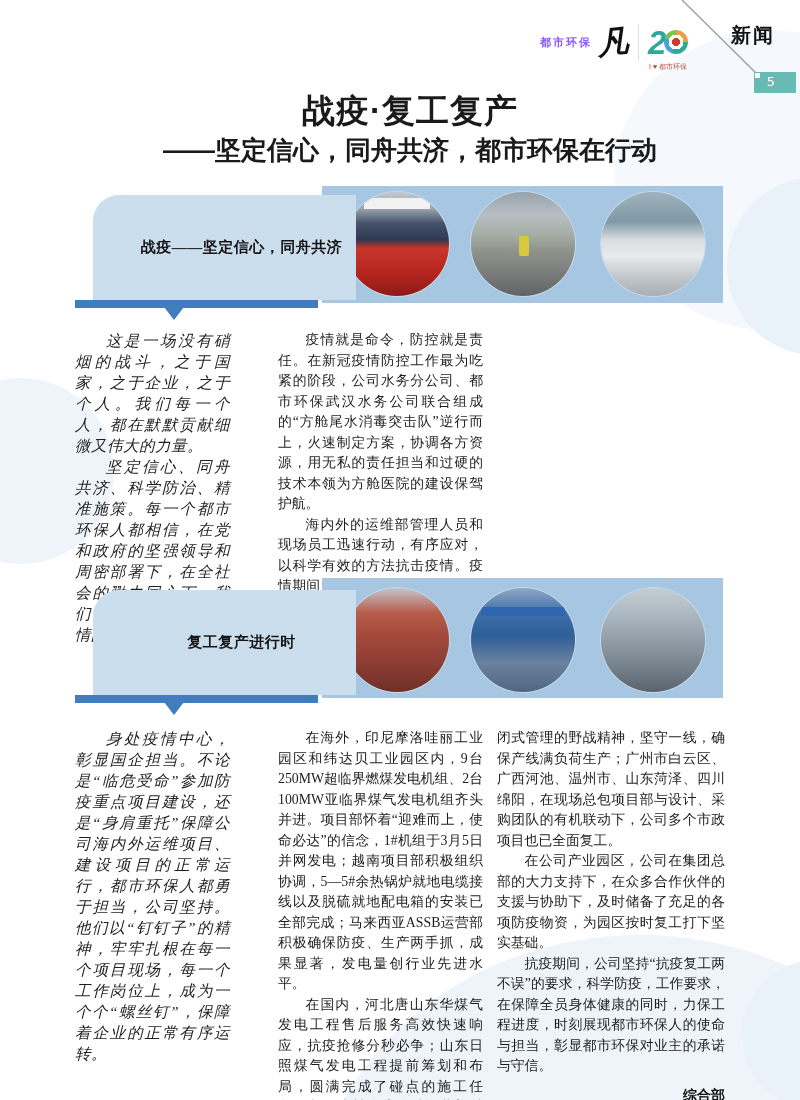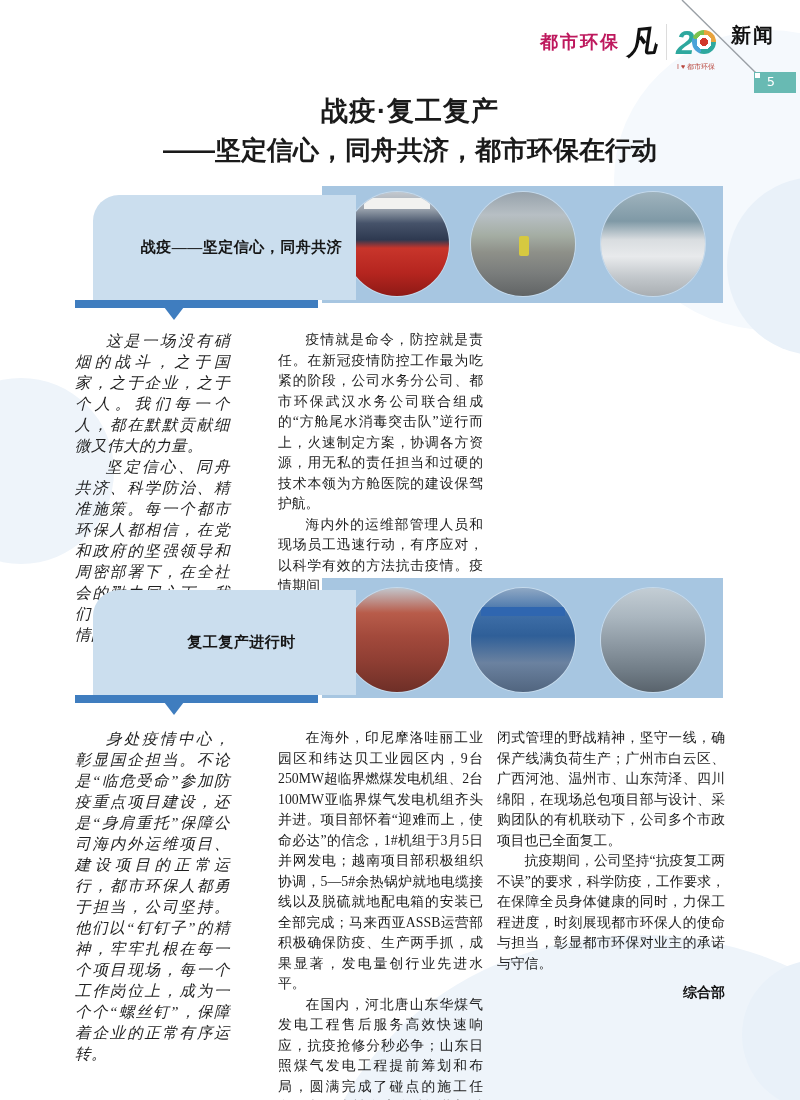--- a/index.html
+++ b/index.html
@@ -9,40 +9,40 @@
   }
   
   .blob{position:absolute;border-radius:50%;}
   .blob-title{left:614px;top:30px;width:310px;height:300px;background:#f5f9fd;}
   .blob-right{left:727px;top:177px;width:178px;height:178px;background:#e9f1f9;}
   .blob-left{left:-72px;top:378px;width:186px;height:186px;background:#eef4fa;}
   .blob-bottom{left:310px;top:935px;width:660px;height:590px;background:#eef4fa;}
   .blob-bottom-right{left:742px;top:960px;width:150px;height:150px;background:#e9f1f9;}
   
   .masthead{position:absolute;left:540px;top:16px;height:52px;display:flex;align-items:center;}
-  .brand-name{font-family:"Liberation Sans",sans-serif;font-size:18px;letter-spacing:2px;color:#be185d;font-weight:bold;}
+  .brand-name{font-family:"Liberation Sans",sans-serif;font-size:11px;letter-spacing:2px;color:#8b5cf6;font-weight:bold;}
   .brand-mark{font-family:"Liberation Serif",serif;font-style:italic;font-weight:bold;font-size:31px;color:#111;margin:0 6px 0 5px;transform:rotate(-6deg);line-height:1;}
   .mast-divider{width:1px;height:36px;background:#dcdcdc;margin:0 9px 0 4px;}
   .logo20{position:relative;display:flex;align-items:center;}
   .logo20-num{font-family:"Liberation Sans",sans-serif;font-weight:900;font-style:italic;font-size:33px;color:#2ea89e;line-height:1;}
   .logo20-ring{width:24px;height:24px;border-radius:50%;margin-left:-2px;
     background:
       radial-gradient(circle at 50% 50%, #d2372b 0 4px, #ffffff 4px 7.5px, rgba(255,255,255,0) 7.5px),
       conic-gradient(#e8a33d 0 90deg,#2ea89e 90deg 200deg,#4aa3d8 200deg 290deg,#7bc24f 290deg 360deg);}
   .logo20-tagline{position:absolute;left:1px;top:36px;width:60px;font-family:"Liberation Sans",sans-serif;font-size:7px;color:#b8453c;white-space:nowrap;}
   .news-label{position:absolute;left:731px;top:22px;font-family:"Liberation Sans",sans-serif;font-weight:900;font-size:20px;letter-spacing:2px;color:#101010;}
   .diag{position:absolute;left:678px;top:0;}
   .page-tab{position:absolute;left:754px;top:72px;width:42px;height:21px;background:#68bab3;}
   .page-tab .tab-square{position:absolute;left:1px;top:1px;width:5px;height:5px;background:#ffffff;}
   .page-tab .tab-num{position:absolute;left:0;top:2px;width:34px;text-align:center;color:#ffffff;
     font-family:"DejaVu Sans",sans-serif;font-size:13px;}
   
   .headline{position:absolute;left:70px;top:92px;width:680px;text-align:center;color:#1a1a1a;
     font-family:"Liberation Sans",sans-serif;font-weight:900;}
-  .headline .h-line1{font-size:27px;letter-spacing:1px;line-height:38px;}
+  .headline .h-line1{font-size:33px;letter-spacing:1px;line-height:38px;}
   .headline .h-line2{font-size:26px;letter-spacing:0px;line-height:40px;}
   
   .photo-strip{position:absolute;left:322px;width:401px;background:#a7c6e1;}
   .strip-1{top:186px;height:117px;}
   .strip-2{top:578px;height:120px;}
   .photo{position:absolute;width:104px;height:104px;border-radius:50%;overflow:hidden;box-shadow:0 0 0 1px rgba(255,255,255,.35);}
   .strip-1 .photo{top:6px;}
   .strip-2 .photo{top:10px;}
   .ph-a{left:23px;} .ph-b{left:149px;} .ph-c{left:279px;}
   .p11{background:linear-gradient(180deg,#c4c9cf 0%,#9ba4ae 16%,#46536a 30%,#2e3950 46%,#c8352b 54%,#b5251f 78%,#8e1a16 100%);}
@@ -144,18 +144,19 @@
   <div class="columns cols-2">
     <div class="col col-kai">
       <p>身处疫情中心，彰显国企担当。不论是“临危受命”参加防疫重点项目建设，还是“身肩重托”保障公司海内外运维项目、建设项目的正常运行，都市环保人都勇于担当，公司坚持。他们以“钉钉子”的精神，牢牢扎根在每一个项目现场，每一个工作岗位上，成为一个个“螺丝钉”，保障着企业的正常有序运转。</p>
     </div>
     <div class="col col-mid">
       <p>在海外，印尼摩洛哇丽工业园区和纬达贝工业园区内，9台250MW超临界燃煤发电机组、2台100MW亚临界煤气发电机组齐头并进。项目部怀着“迎难而上，使命必达”的信念，1#机组于3月5日并网发电；越南项目部积极组织协调，5—5#余热锅炉就地电缆接线以及脱硫就地配电箱的安装已全部完成；马来西亚ASSB运营部积极确保防疫、生产两手抓，成果显著，发电量创行业先进水平。</p>
       <p>在国内，河北唐山东华煤气发电工程售后服务高效快速响应，抗疫抢修分秒必争；山东日照煤气发电工程提前筹划和布局，圆满完成了碰点的施工任务；九江线材脱硫脱硝运营部科学调度，以打地铺封</p>
     </div>
     <div class="col col-right">
       <p class="noindent">闭式管理的野战精神，坚守一线，确保产线满负荷生产；广州市白云区、广西河池、温州市、山东菏泽、四川绵阳，在现场总包项目部与设计、采购团队的有机联动下，公司多个市政项目也已全面复工。</p>
+      <p>在公司产业园区，公司在集团总部的大力支持下，在众多合作伙伴的支援与协助下，及时储备了充足的各项防疫物资，为园区按时复工打下坚实基础。</p>
       <p>抗疫期间，公司坚持“抗疫复工两不误”的要求，科学防疫，工作要求，在保障全员身体健康的同时，力保工程进度，时刻展现都市环保人的使命与担当，彰显都市环保对业主的承诺与守信。</p>
       <div class="byline">综合部</div>
     </div>
   </div>
 
 </div>
 
 </body></html>

